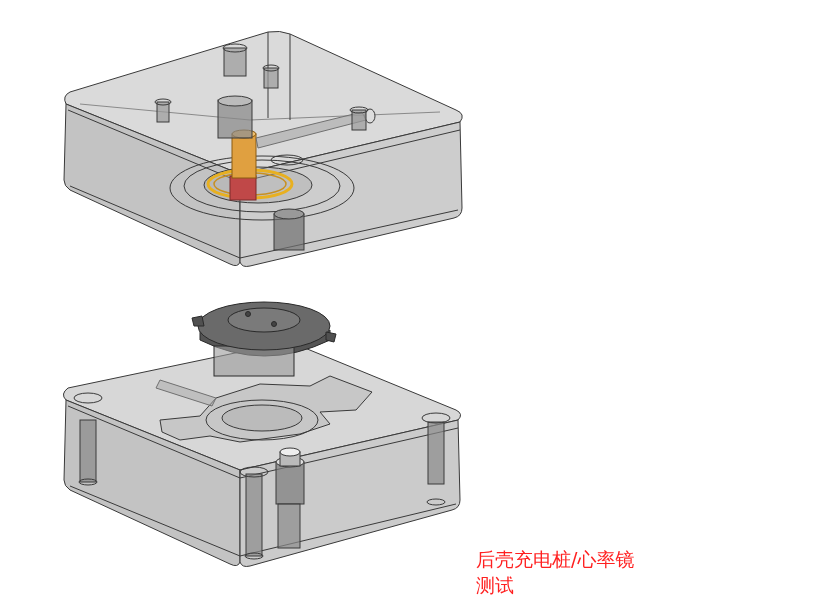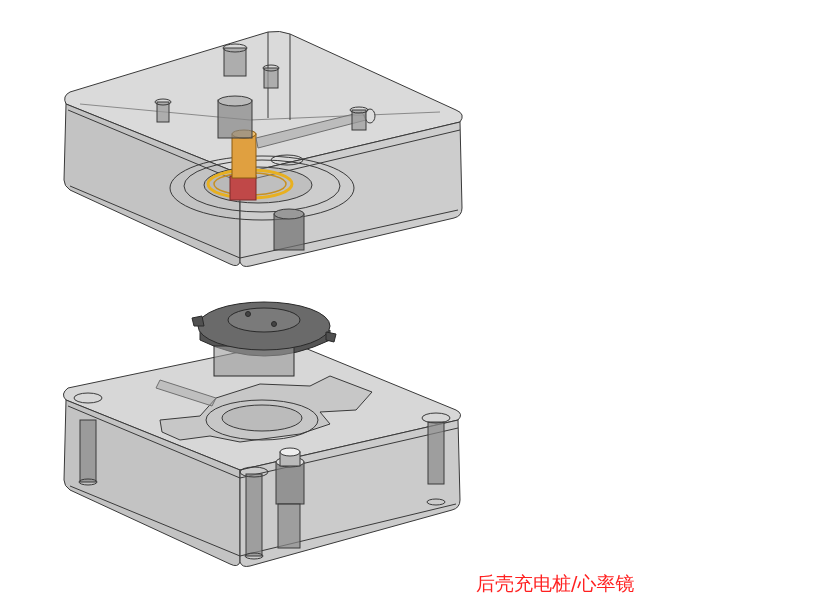--- a/index.html
+++ b/index.html
@@ -1,18 +1,18 @@
 <!DOCTYPE html>
 <html><head>
 <meta charset="utf-8">
 <style>
   html,body{margin:0;padding:0;background:#ffffff;}
   body{width:816px;height:611px;position:relative;overflow:hidden;font-family:"DejaVu Sans",sans-serif;}
   .canvas{position:absolute;left:0;top:0;width:816px;height:611px;}
-  .caption{position:absolute;left:476px;top:570px;width:200px;color:#ff2020;font-size:19px;line-height:26px;letter-spacing:0px;}
+  .caption{position:absolute;left:476px;top:546px;width:200px;color:#ff2020;font-size:19px;line-height:26px;letter-spacing:0px;}
 </style>
 </head>
 <body>
 
 <svg class="canvas" viewBox="0 0 816 611" xmlns="http://www.w3.org/2000/svg">
 
   <g stroke="#3a3a3a" stroke-width="1" fill="none">
 
     <path d="M70,92 Q62,96 66,104 L240,174 L460,122 Q466,114 456,110 L290,34 Q280,30 268,32 Z" fill="#d4d4d4" fill-opacity="0.85"></path>
 
@@ -100,13 +100,14 @@
     <path d="M192,318 L202,316 L204,326 L194,326 Z" fill="#505050"></path>
     <path d="M326,332 L336,334 L334,342 L326,340 Z" fill="#505050"></path>
     <ellipse cx="264" cy="320" rx="36" ry="12" fill="#7a7a7a"></ellipse>
     <circle cx="248" cy="314" r="2.5" fill="#444"></circle>
     <circle cx="274" cy="324" r="2.5" fill="#444"></circle>
   </g>
 </svg>
 
 <div class="caption">
   <div>后壳充电桩/心率镜</div>
+  <div>测试</div>
 </div>
 
 </body></html>

